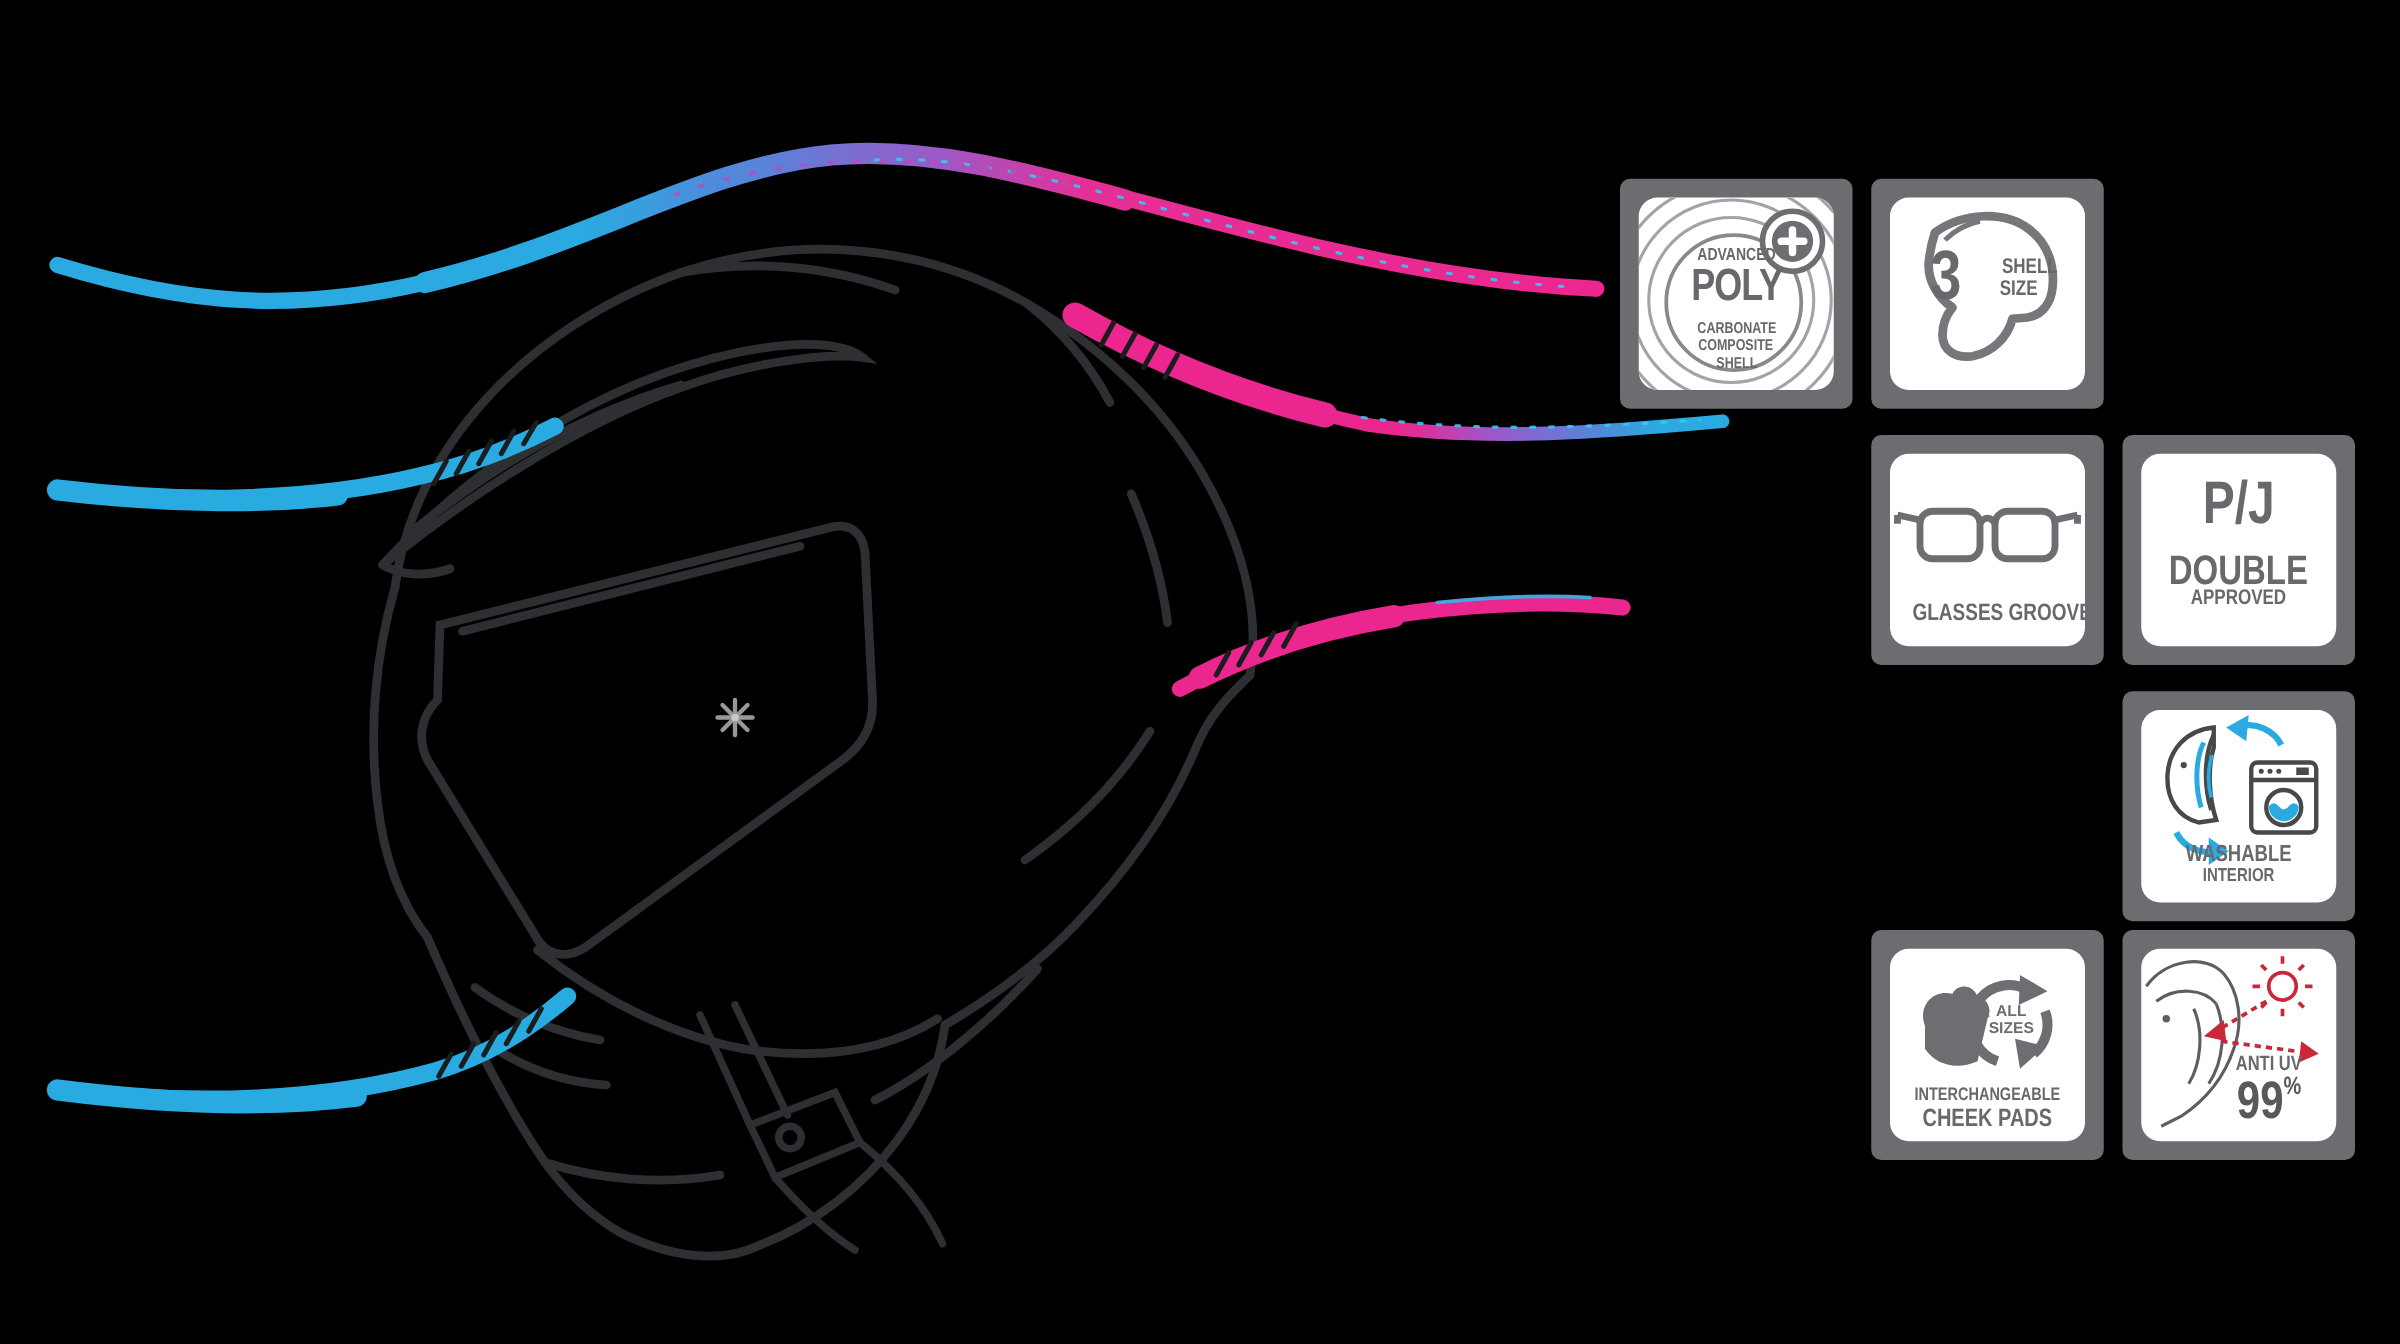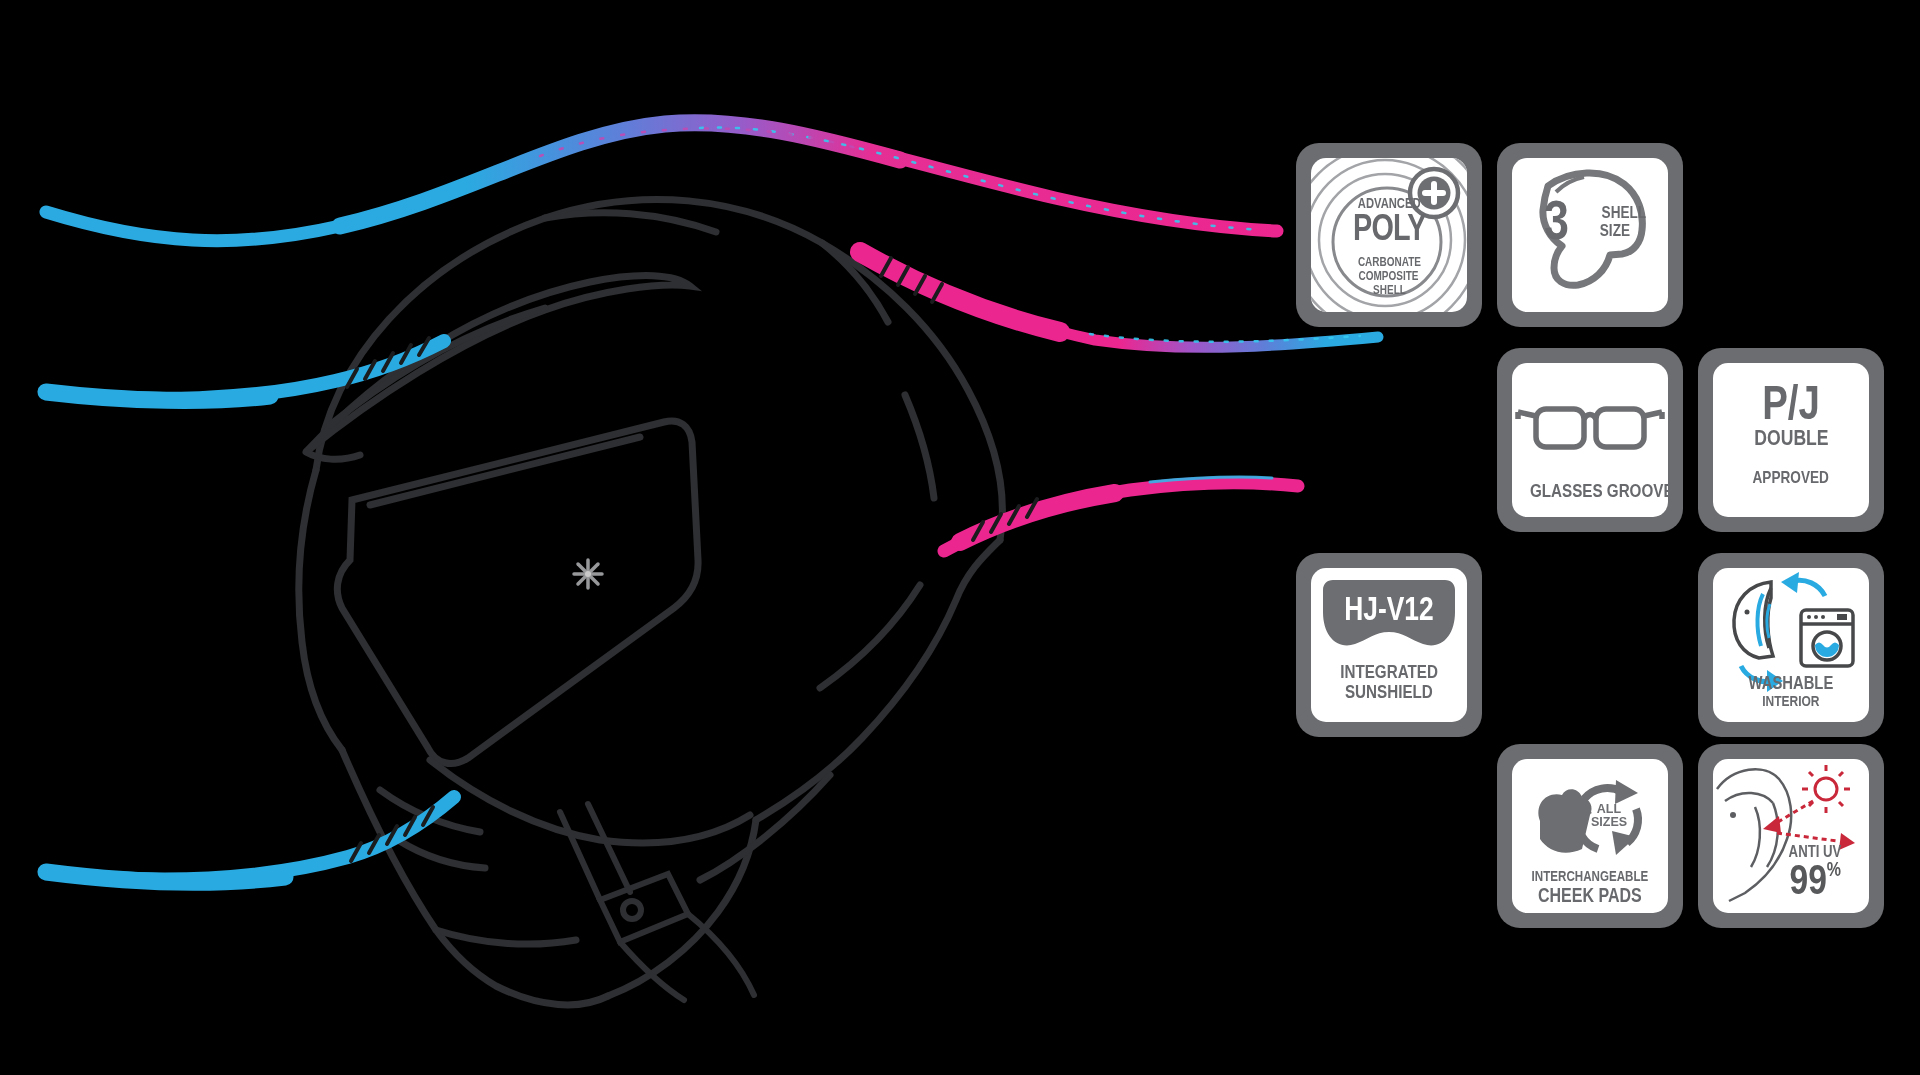--- a/index.html
+++ b/index.html
@@ -1,20 +1,20 @@
 <!DOCTYPE html>
 <html><head>
 <meta charset="utf-8">
 <style>
   html,body{margin:0;padding:0;background:#000;}
   .canvas{position:relative;width:1920px;height:1075px;background:#000;overflow:hidden;
           font-family:"Liberation Sans",sans-serif;}
   svg{display:block;}
   .scene{position:absolute;left:0;top:0;}
-  .badge{position:absolute;width:186px;height:184px;background:#6b6d70;border-radius:23px;padding:15px;box-sizing:border-box;}
+  .badge{position:absolute;width:186px;height:184px;background:#6b6d70;border-radius:8px;padding:15px;box-sizing:border-box;}
   .badge-inner{position:relative;width:156px;height:154px;background:#fff;border-radius:15px;overflow:hidden;}
   .badge-inner.gray{background:#6d6e71;}
   .icon-svg{position:absolute;left:0;top:0;}
   .bt{position:absolute;left:0;right:0;text-align:center;font-weight:bold;color:#67696c;line-height:1;white-space:nowrap;}
   .bt>span{display:inline-block;transform:scaleX(0.8);transform-origin:center;}
   .bt.white{color:#fff;}
   .bt.dark{color:#58595b;}
   .sup{font-size:0.45em;vertical-align:top;line-height:1;}
 </style>
 </head>
@@ -178,35 +178,25 @@
           <path d="M132,53 L150,49 M150,49 L150,56"></path>
         </g>
       </svg>
       <div class="bt" style="top:118px;font-size:19px"><span>GLASSES GROOVE</span></div>
     </div>
   </div>
 
   <div class="badge" style="left:1698px;top:348px">
     <div class="badge-inner">
       <div class="bt" style="top:16px;font-size:48px"><span>P/J</span></div>
-      <div class="bt" style="top:64px;font-size:22px"><span>DOUBLE</span></div>
+      <div class="bt" style="top:76px;font-size:33px"><span>DOUBLE</span></div>
       <div class="bt" style="top:106px;font-size:17px"><span>APPROVED</span></div>
     </div>
   </div>
 
-  <div class="badge" style="left:1296px;top:553px">
-    <div class="badge-inner">
-      <svg class="icon-svg" width="156" height="154" viewBox="0 0 156 154">
-        <path d="M22,12 L134,12 C140,12 144,16 144,22 L144,44 C144,68 130,82 112,76 C100,72 92,64 78,64 C64,64 56,72 44,76 C26,82 12,68 12,44 L12,22 C12,16 16,12 22,12 Z" fill="#6d6e71"></path>
-      </svg>
-      <div class="bt white" style="top:24px;font-size:33px"><span>HJ-V12</span></div>
-      <div class="bt" style="top:94px;font-size:19px"><span>INTEGRATED</span></div>
-      <div class="bt" style="top:114px;font-size:19px"><span>SUNSHIELD</span></div>
-    </div>
-  </div>
 
 
   <div class="badge" style="left:1698px;top:553px">
     <div class="badge-inner">
       <svg class="icon-svg" width="156" height="154" viewBox="0 0 156 154">
         <g fill="none" stroke="#47484a" stroke-width="3.5">
           <path d="M58,14 C36,16 22,32 21,52 C20,72 30,86 46,90 L60,88 C54,70 53,46 58,30 Z"></path>
           <path d="M58,20 C50,36 50,62 56,80"></path>
         </g>
         <circle cx="34" cy="44" r="2.5" fill="#47484a"></circle>

